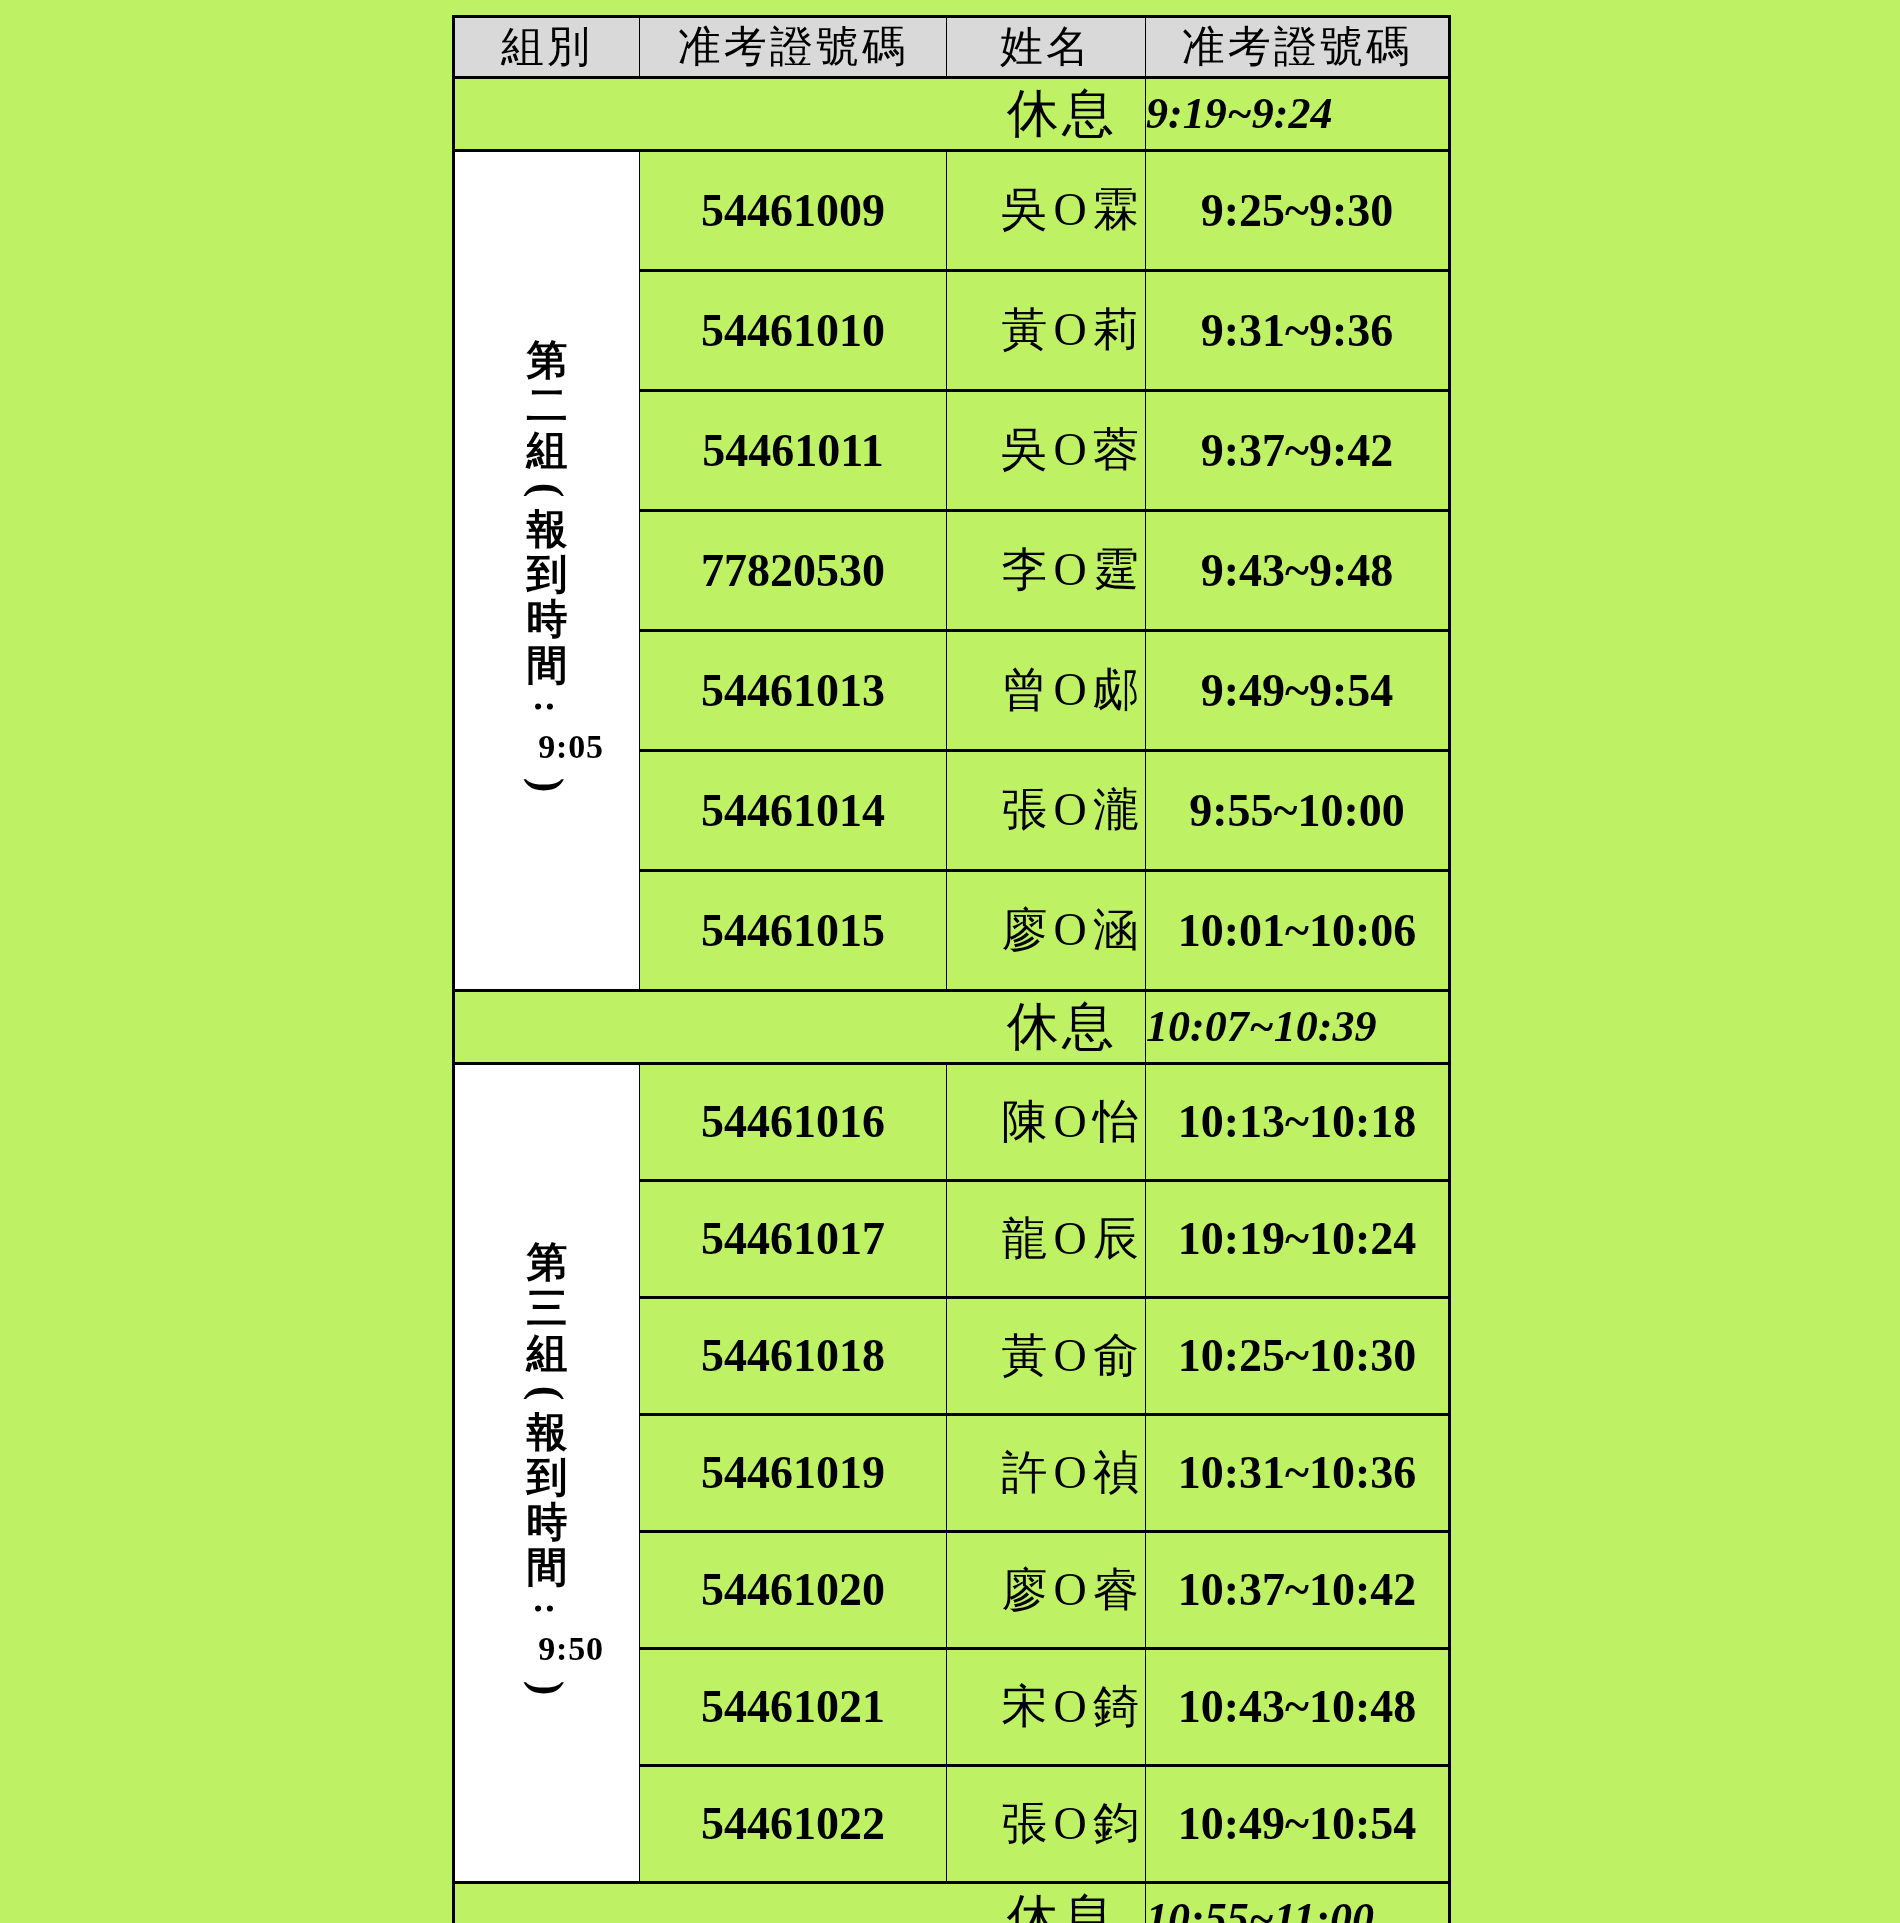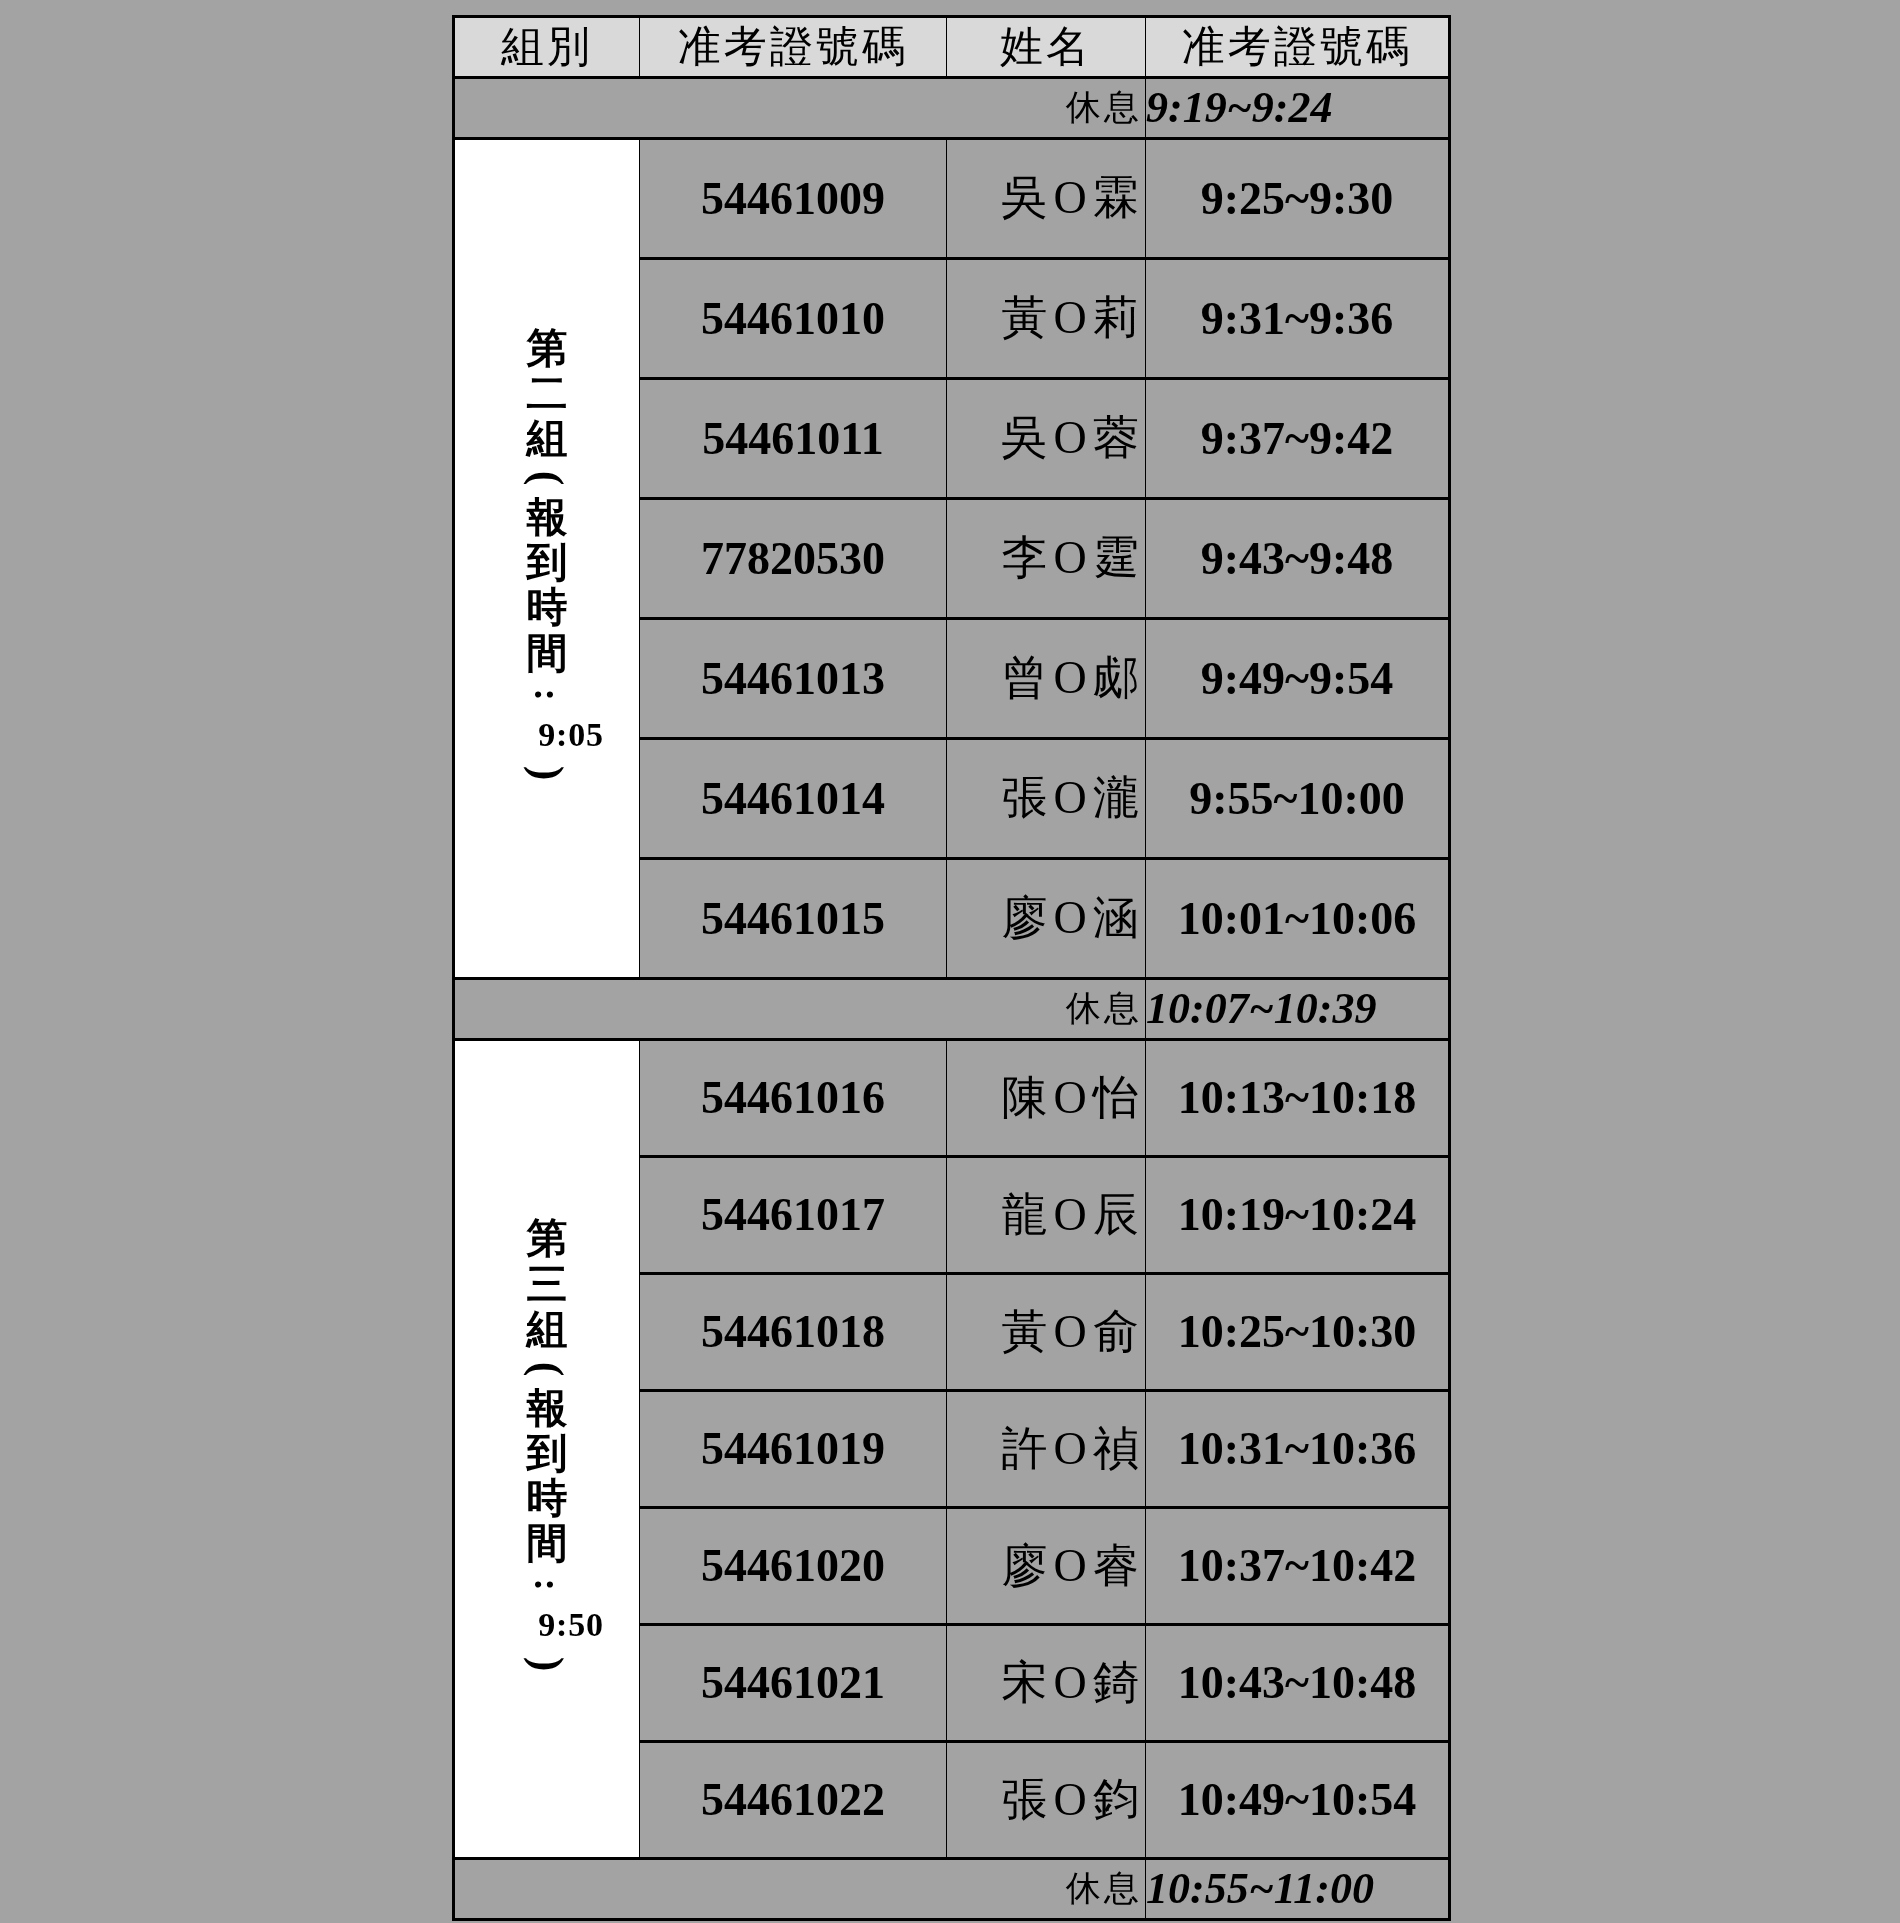--- a/index.html
+++ b/index.html
@@ -7,21 +7,21 @@
   body {
     width: 1901px; height: 1924px;
     background: #ffffff;
     color: #000000;
     font-family: "Liberation Serif", "DejaVu Serif", serif;
   }
   .page {
     position: relative;
     width: 1901px; height: 1924px;
     overflow: hidden;
-    background: #a3a3a3;
+    background: #bef264;
   }
   table.sched {
     position: absolute;
     left: 452px; top: 14.6px;
     border-collapse: collapse;
     table-layout: fixed;
     border: 3.8px solid #000;
   }
   col.c-group { width: 186px; }
   col.c-id    { width: 307px; }
@@ -39,22 +39,22 @@
     height: 59px;
     background: #d9d9d9;
     font-weight: normal;
     font-size: 43px;
     text-align: center;
     letter-spacing: 3.1px;
   }
   tr.break-row td { height: 61px; }
   td.break-label-cell {
     text-align: right;
-    padding-right: 3px;
-    font-size: 35px;
+    padding-right: 28px;
+    font-size: 52px;
     letter-spacing: 3.1px;
   }
   td.break-time-cell {
     text-align: left;
     font-size: 44px;
     font-weight: bold;
     font-style: italic;
   }
   tr.data-row td { height: 120px; }
   tr.data-row.g3 td { height: 117px; }

